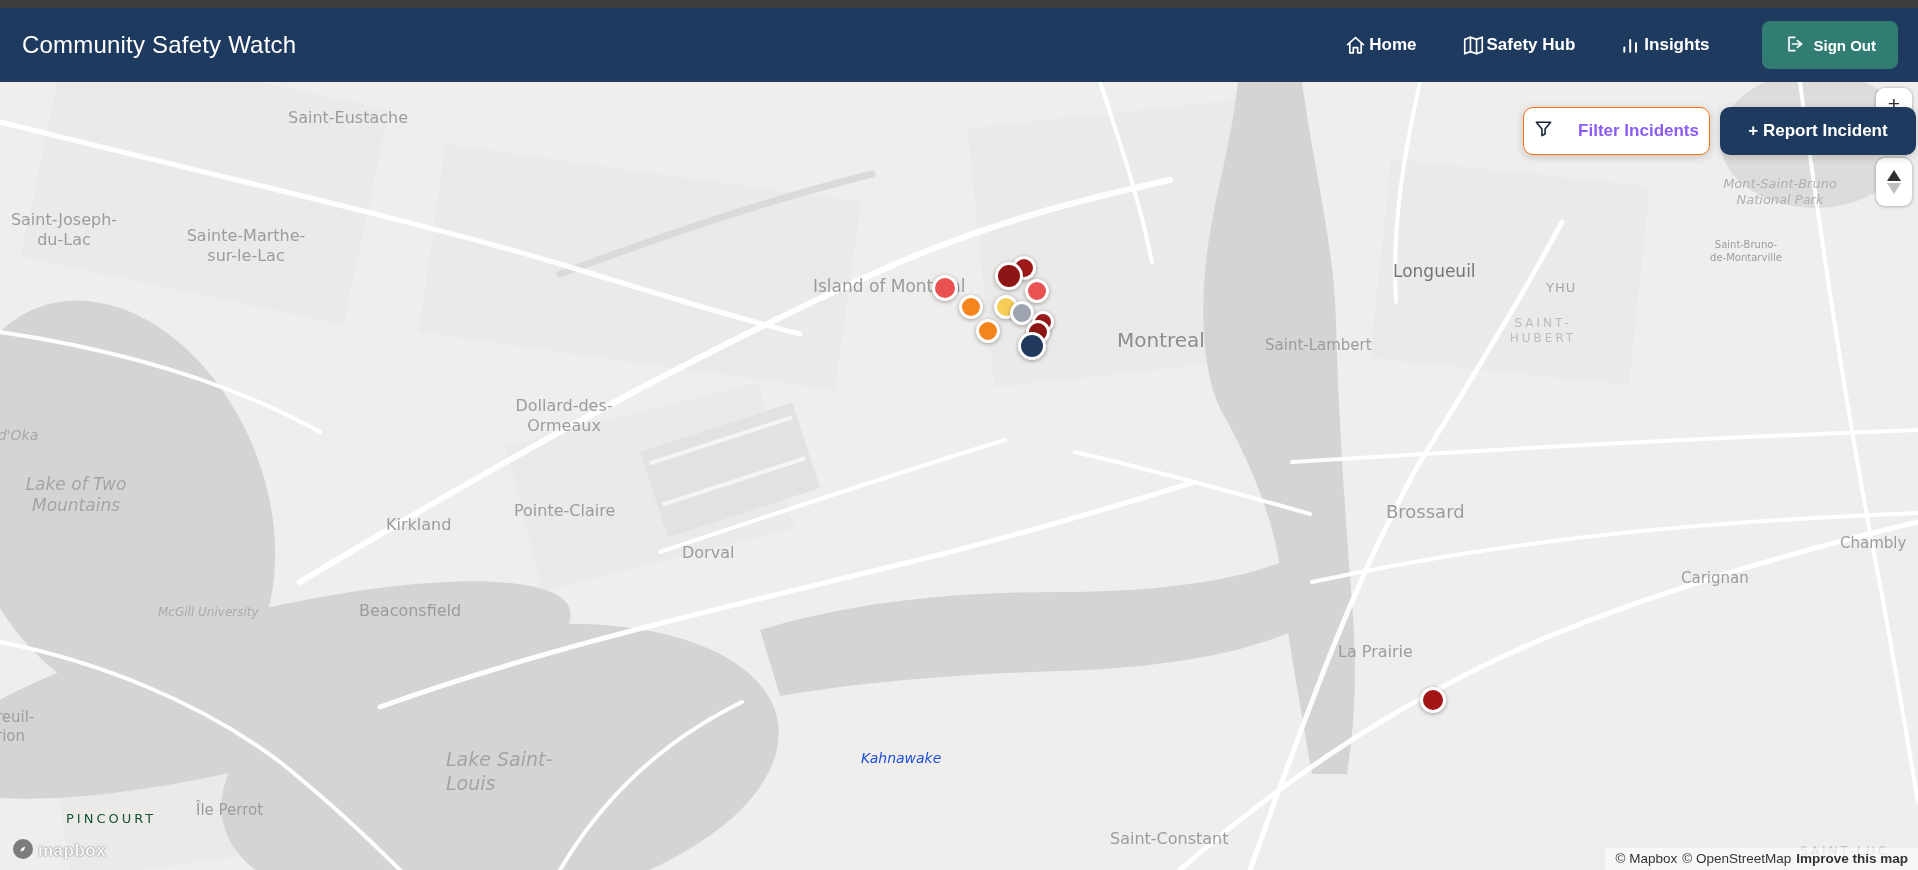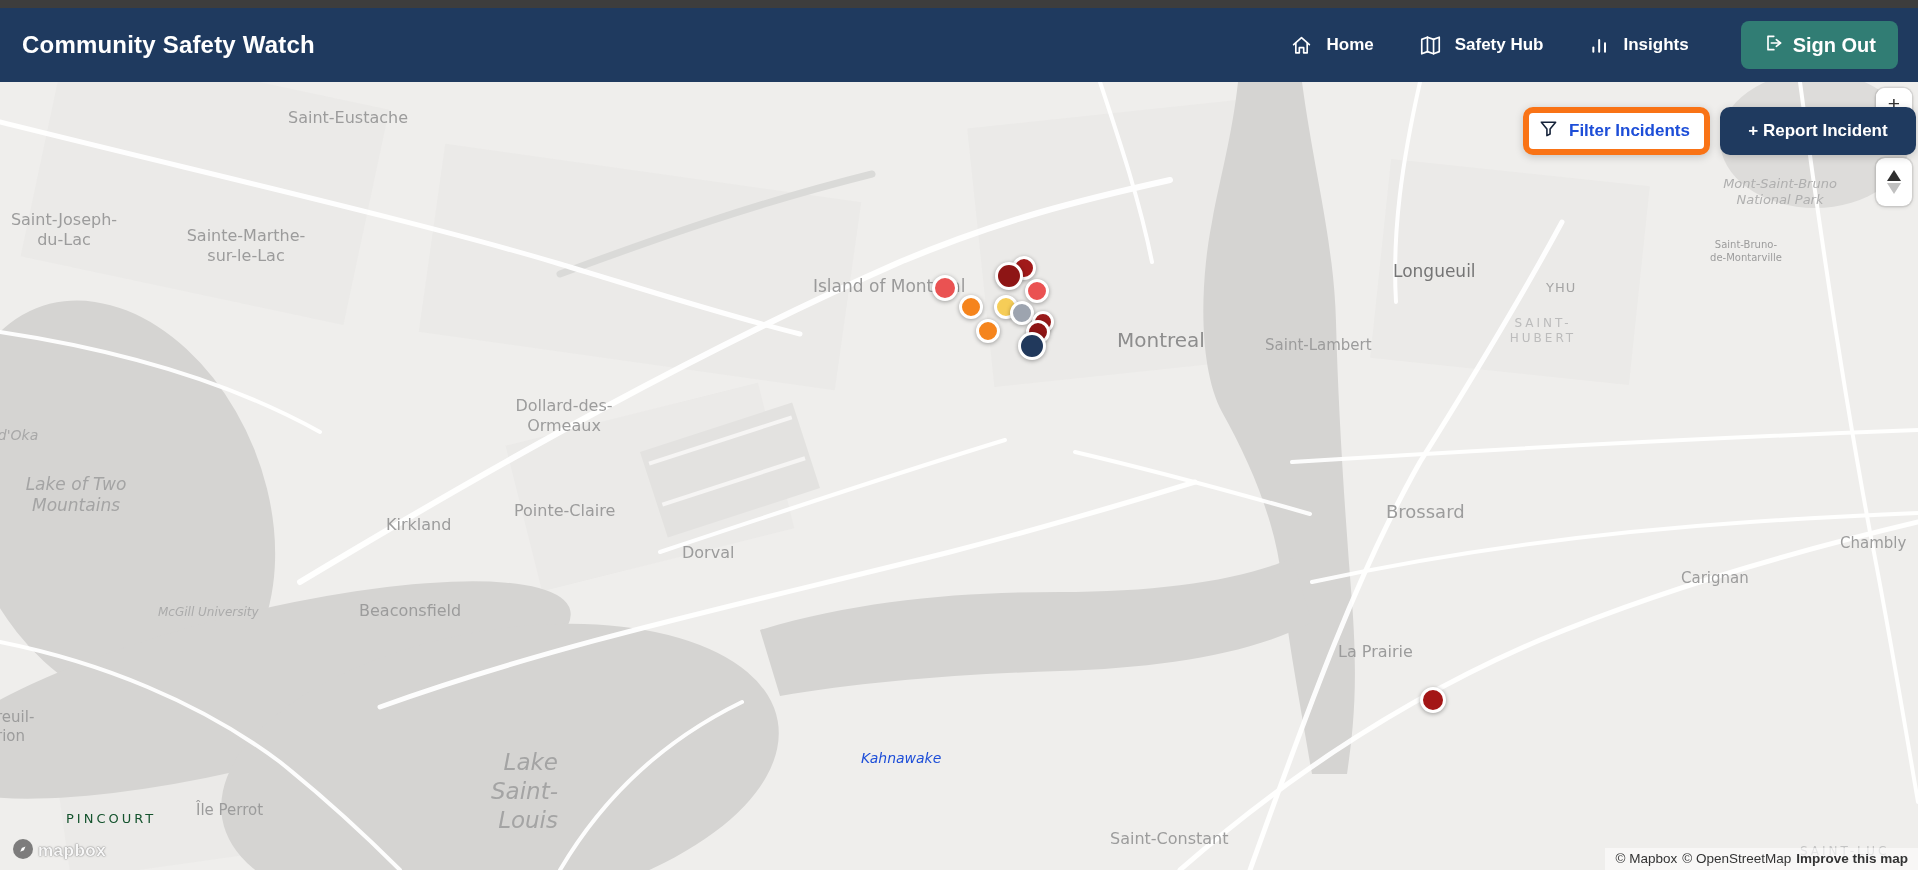--- a/index.html
+++ b/index.html
@@ -2,33 +2,33 @@
 <html><head>
 <meta charset="utf-8">
 <style>
   html,body{margin:0;padding:0;background:#222;}
   *{box-sizing:border-box;}
   #app{position:relative;width:1918px;height:870px;overflow:hidden;font-family:"Liberation Sans",sans-serif;background:#efeeec;}
   
   .chrome-strip{position:absolute;top:0;left:0;width:100%;height:8px;background:#3d3d3d;}
   
   .header{position:absolute;top:8px;left:0;width:100%;height:74px;background:#1f3a5f;display:flex;align-items:center;justify-content:space-between;padding:0 20px 0 22px;z-index:50;}
-  .app-title{color:#ffffff;font-size:24px;font-weight:bold;letter-spacing:.2px;}
+  .app-title{color:#ffffff;font-size:24px;font-weight:normal;letter-spacing:.2px;}
   .nav{display:flex;align-items:center;gap:46px;}
-  .nav-item{display:flex;align-items:center;gap:14px;color:#ffffff;font-size:17px;font-weight:600;cursor:pointer;}
+  .nav-item{display:flex;align-items:center;gap:3px;color:#ffffff;font-size:17px;font-weight:600;cursor:pointer;}
   .nav-item svg{display:block;}
-  .signout-btn{display:flex;align-items:center;gap:10px;background:#317d74;color:#fff;font-size:20px;font-weight:600;border:none;border-radius:8px;padding:16px 22px;height:48px;margin-left:6px;cursor:pointer;}
+  .signout-btn{display:flex;align-items:center;gap:10px;background:#317d74;color:#fff;font-size:15px;font-weight:600;border:none;border-radius:8px;padding:16px 22px;height:48px;margin-left:6px;cursor:pointer;}
   
   .map{position:absolute;top:82px;left:0;width:1918px;height:788px;overflow:hidden;background:#efeeec;}
   .map svg.base{position:absolute;top:0;left:0;}
   .map-label{position:absolute;white-space:pre-line;line-height:1.25;color:#9c9c9c;font-family:"DejaVu Sans",sans-serif;pointer-events:none;}
   .marker{position:absolute;border-radius:50%;border:3px solid #ffffff;box-shadow:0 1px 4px rgba(0,0,0,.35);cursor:pointer;}
   
   .map-btn{position:absolute;top:25px;height:48px;display:flex;align-items:center;gap:11px;border-radius:10px;font-size:17px;font-weight:600;padding:0 22px;cursor:pointer;box-shadow:0 2px 8px rgba(0,0,0,.18);z-index:30;}
-  .filter-btn{left:1523px;width:187px;background:#ffffff;color:#1d4ed8;border:6px solid #f97316;justify-content:flex-start;padding:0 10px;}
+  .filter-btn{left:1523px;width:187px;background:#ffffff;color:#8b5cf6;border:1px solid #f97316;justify-content:space-between;padding:0 10px;}
   .report-btn{left:1720px;width:196px;background:#1f3a5f;color:#ffffff;border:none;justify-content:center;z-index:31;}
   
   .ctrl-group{position:absolute;left:1876px;width:36px;background:#ffffff;border-radius:9px;box-shadow:0 0 0 1.5px rgba(0,0,0,.08),0 1px 4px rgba(0,0,0,.15);z-index:25;overflow:hidden;}
   .ctrl-zoom{top:6px;height:64px;}
   .ctrl-compass{top:76px;height:48px;display:flex;align-items:center;justify-content:center;}
   .ctrl-btn{width:100%;height:32px;display:flex;align-items:center;justify-content:center;font-size:21px;color:#333;cursor:pointer;background:#fff;border:none;}
   .ctrl-btn + .ctrl-btn{border-top:1px solid #ddd;}
   .compass-needle{display:flex;flex-direction:column;align-items:center;line-height:0;cursor:pointer;}
   .compass-needle .up{width:0;height:0;border-left:7px solid transparent;border-right:7px solid transparent;border-bottom:11px solid #2f2f2f;}
   .compass-needle .down{width:0;height:0;border-left:7px solid transparent;border-right:7px solid transparent;border-top:11px solid #c0c0c0;margin-top:2px;}
@@ -152,21 +152,21 @@
 Mountains</div>
         <div class="map-label" style="left: 813px; top: 194px; font-size: 17px; color: rgb(154, 154, 154);">Island of Montreal</div>
         <div class="map-label" style="left: 1117px; top: 246px; font-size: 20px; color: rgb(141, 141, 141);">Montreal</div>
         <div class="map-label" style="left: 503px; top: 314px; font-size: 16px; width: 122px; text-align: center;">Dollard-des-
 Ormeaux</div>
         <div class="map-label" style="left: 514px; top: 419px; font-size: 16px;">Pointe-Claire</div>
         <div class="map-label" style="left: 386px; top: 433px; font-size: 16px;">Kirkland</div>
         <div class="map-label" style="left: 682px; top: 461px; font-size: 16px;">Dorval</div>
         <div class="map-label" style="left: 359px; top: 519px; font-size: 16px;">Beaconsfield</div>
         <div class="map-label" style="left: 158px; top: 523px; font-size: 12px; color: rgb(171, 171, 171); font-style: italic;">McGill University</div>
-        <div class="map-label" style="left: 446px; top: 666px; font-size: 23px; color: rgb(164, 164, 164); font-style: italic; width: 112px; text-align: right;">Lake Saint-
+        <div class="map-label" style="left: 446px; top: 666px; font-size: 19px; color: rgb(164, 164, 164); font-style: italic; width: 112px; text-align: left;">Lake Saint-
 Louis</div>
         <div class="map-label" style="left: -4px; top: 626px; font-size: 15px;">reuil-
 rion</div>
         <div class="map-label" style="left: 66px; top: 729px; font-size: 13px; color: #14532d; letter-spacing: 3px;">PINCOURT</div>
         <div class="map-label" style="left: 196px; top: 719px; font-size: 15px;">Île Perrot</div>
         <div class="map-label" style="left: 861px; top: 668px; font-size: 14px; color: #1d4ed8; font-style: italic;">Kahnawake</div>
         <div class="map-label" style="left: 1110px; top: 722px; font-size: 16px; margin-top: 25px;">Saint-Constant</div>
         <div class="map-label" style="left: 1338px; top: 560px; font-size: 16px;">La Prairie</div>
         <div class="map-label" style="left: 1386px; top: 419px; font-size: 18px;">Brossard</div>
         <div class="map-label" style="left: 1265px; top: 254px; font-size: 15px;">Saint-Lambert</div>

